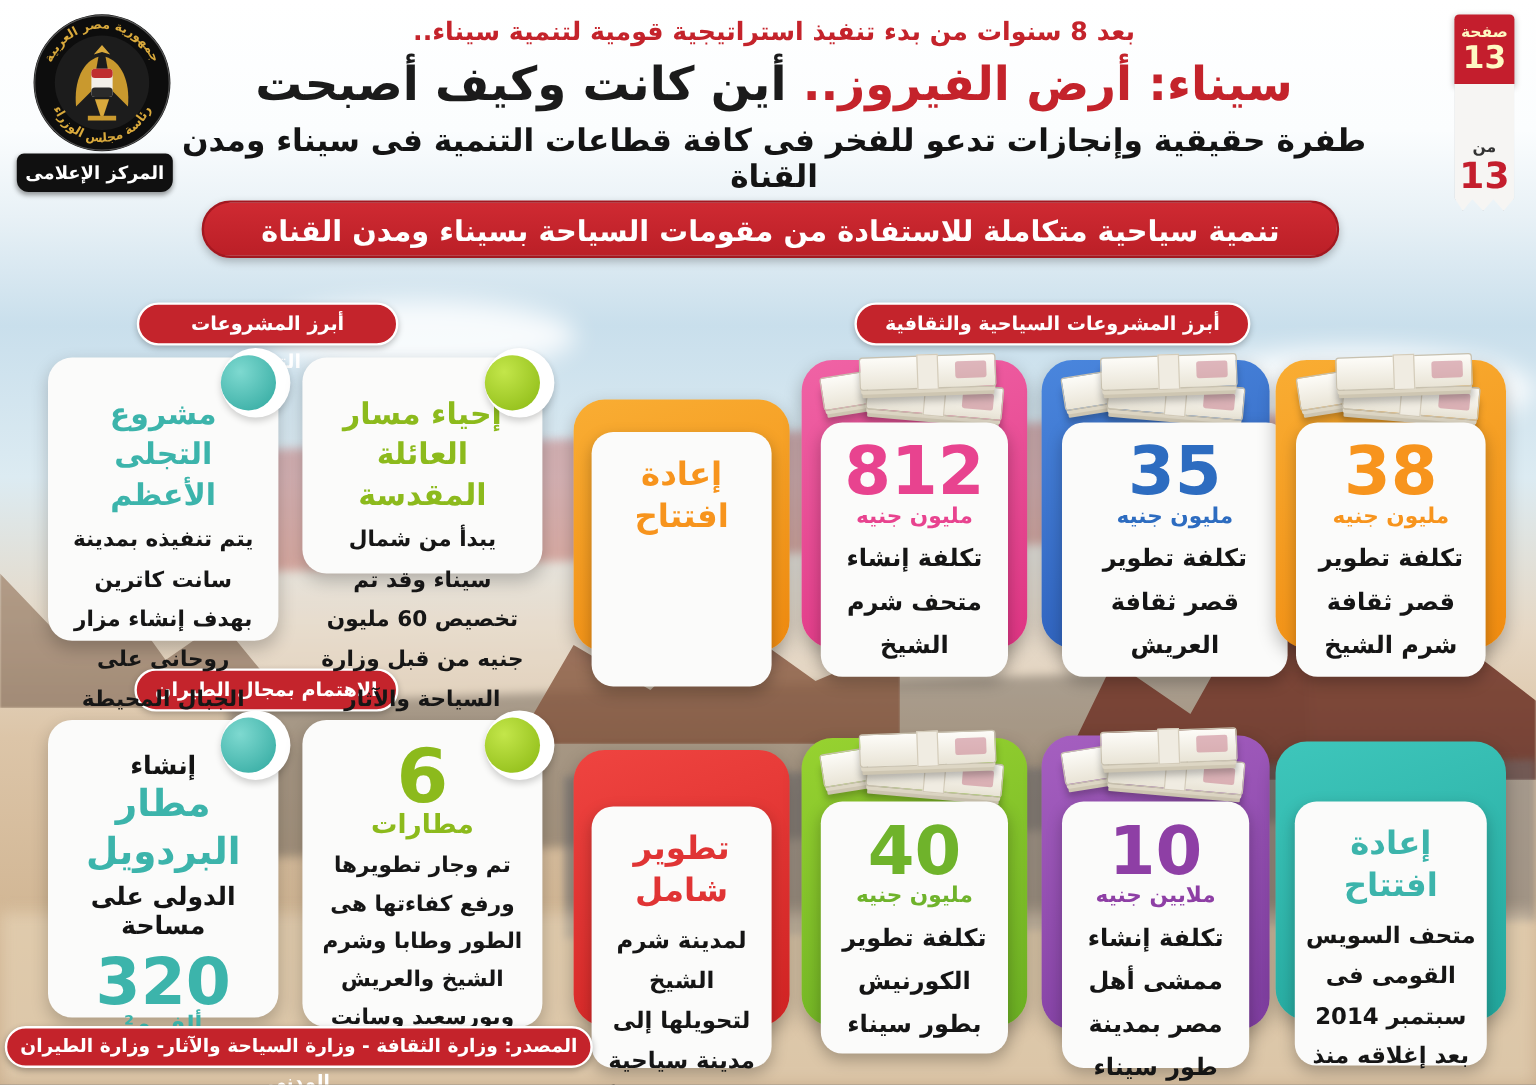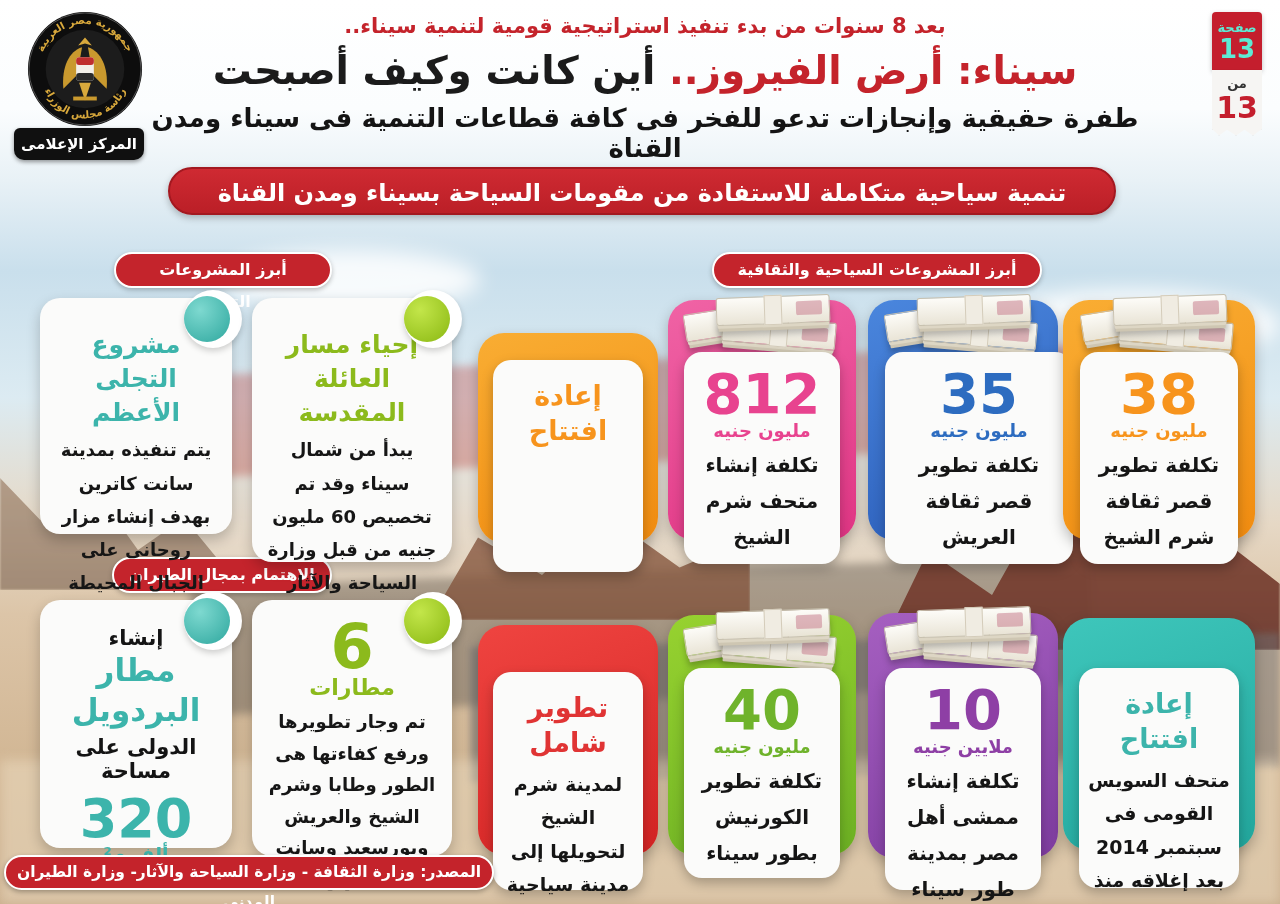--- a/index.html
+++ b/index.html
@@ -34,28 +34,28 @@
 
   
   .logo{position:absolute;left:14px;top:10px;width:130px;height:152px;}
   .logo svg{display:block;}
   .logo-ribbon{position:absolute;left:0px;top:118px;width:130px;height:32px;background:#101010;
     border-radius:6px 6px 10px 10px;color:#fff;font-size:15px;font-weight:bold;text-align:center;line-height:32px;
     box-shadow:0 2px 4px rgba(0,0,0,.4);}
 
   
   .page-ribbon{position:absolute;left:1212px;top:12px;width:50px;}
-  .pr-red{background:#c41e2d;color:#5eead4;text-align:center;padding:8px 2px 6px;border-radius:4px 4px 0 0;
+  .pr-red{background:#c41e2d;color:#fef9c3;text-align:center;padding:8px 2px 6px;border-radius:4px 4px 0 0;
     box-shadow:0 2px 5px rgba(0,0,0,.25);}
   .pr-red .lbl{font-size:13px;font-weight:bold;display:block;}
   .pr-red .num{font-size:26px;font-weight:bold;display:block;line-height:1.1;}
   .pr-white{background:#f6f5f3;text-align:center;padding:6px 2px 12px;
     clip-path:polygon(0 0,100% 0,100% 90%,82% 100%,65% 91%,48% 100%,30% 91%,14% 100%,0 90%);
     box-shadow:0 3px 6px rgba(0,0,0,.25);}
-  .pr-white .lbl{font-size:13px;font-weight:bold;color:#333;display:block;}
+  .pr-white .lbl{font-size:13px;font-weight:bold;color:#333;display:block;margin-top:40px;}
   .pr-white .num{font-size:30px;font-weight:bold;color:#c41e2d;display:block;line-height:1.1;}
 
   
   .banner{position:absolute;left:168px;top:167px;width:948px;height:48px;background:linear-gradient(180deg,#cf2a32,#bb1f27);
     border-radius:26px;color:#fff;font-size:24px;font-weight:bold;text-align:center;line-height:48px;
     box-shadow:0 3px 7px rgba(0,0,0,.25);border:2px solid #a31820;box-sizing:border-box;}
 
   
   .pill{position:absolute;background:#c4242c;color:#fff;font-weight:bold;font-size:16px;text-align:center;
     border-radius:18px;border:2px solid #fff;box-sizing:border-box;box-shadow:0 2px 5px rgba(0,0,0,.25);
@@ -182,21 +182,21 @@
   <div class="pill" style="left:114px;top:252px;width:218px;">أبرز المشروعات التراثية</div>
   <div class="pill" style="left:112px;top:557px;width:220px;">الاهتمام بمجال الطيران</div>
 
   <div class="card" style="left:40px;top:298px;width:192px;height:236px;">
     <span class="dot-bg"></span>
     <span class="dot teal"></span>
     <div class="i-title t-teal">مشروع التجلى الأعظم</div>
     <div class="i-body">يتم تنفيذه بمدينة سانت كاترين بهدف إنشاء مزار روحانى على الجبال المحيطة بالوادى المقدس</div>
   </div>
 
-  <div class="card" style="left:252px;top:298px;width:200px;height:264px;">
+  <div class="card" style="left:252px;top:298px;width:200px;height:180px;">
     <span class="dot-bg"></span>
     <span class="dot lime"></span>
     <div class="i-title t-lime">إحياء مسار العائلة المقدسة</div>
     <div class="i-body">يبدأ من شمال سيناء وقد تم تخصيص 60 مليون جنيه من قبل وزارة السياحة والآثار للمشروع</div>
   </div>
 
   <div>
     <div class="backdrop bk-orange" style="left:478px;top:333px;width:180px;height:210px;"></div>
     <div class="inner" style="left:493px;top:360px;width:150px;height:212px;">
       <div class="l-title t-orange">إعادة افتتاح</div>

